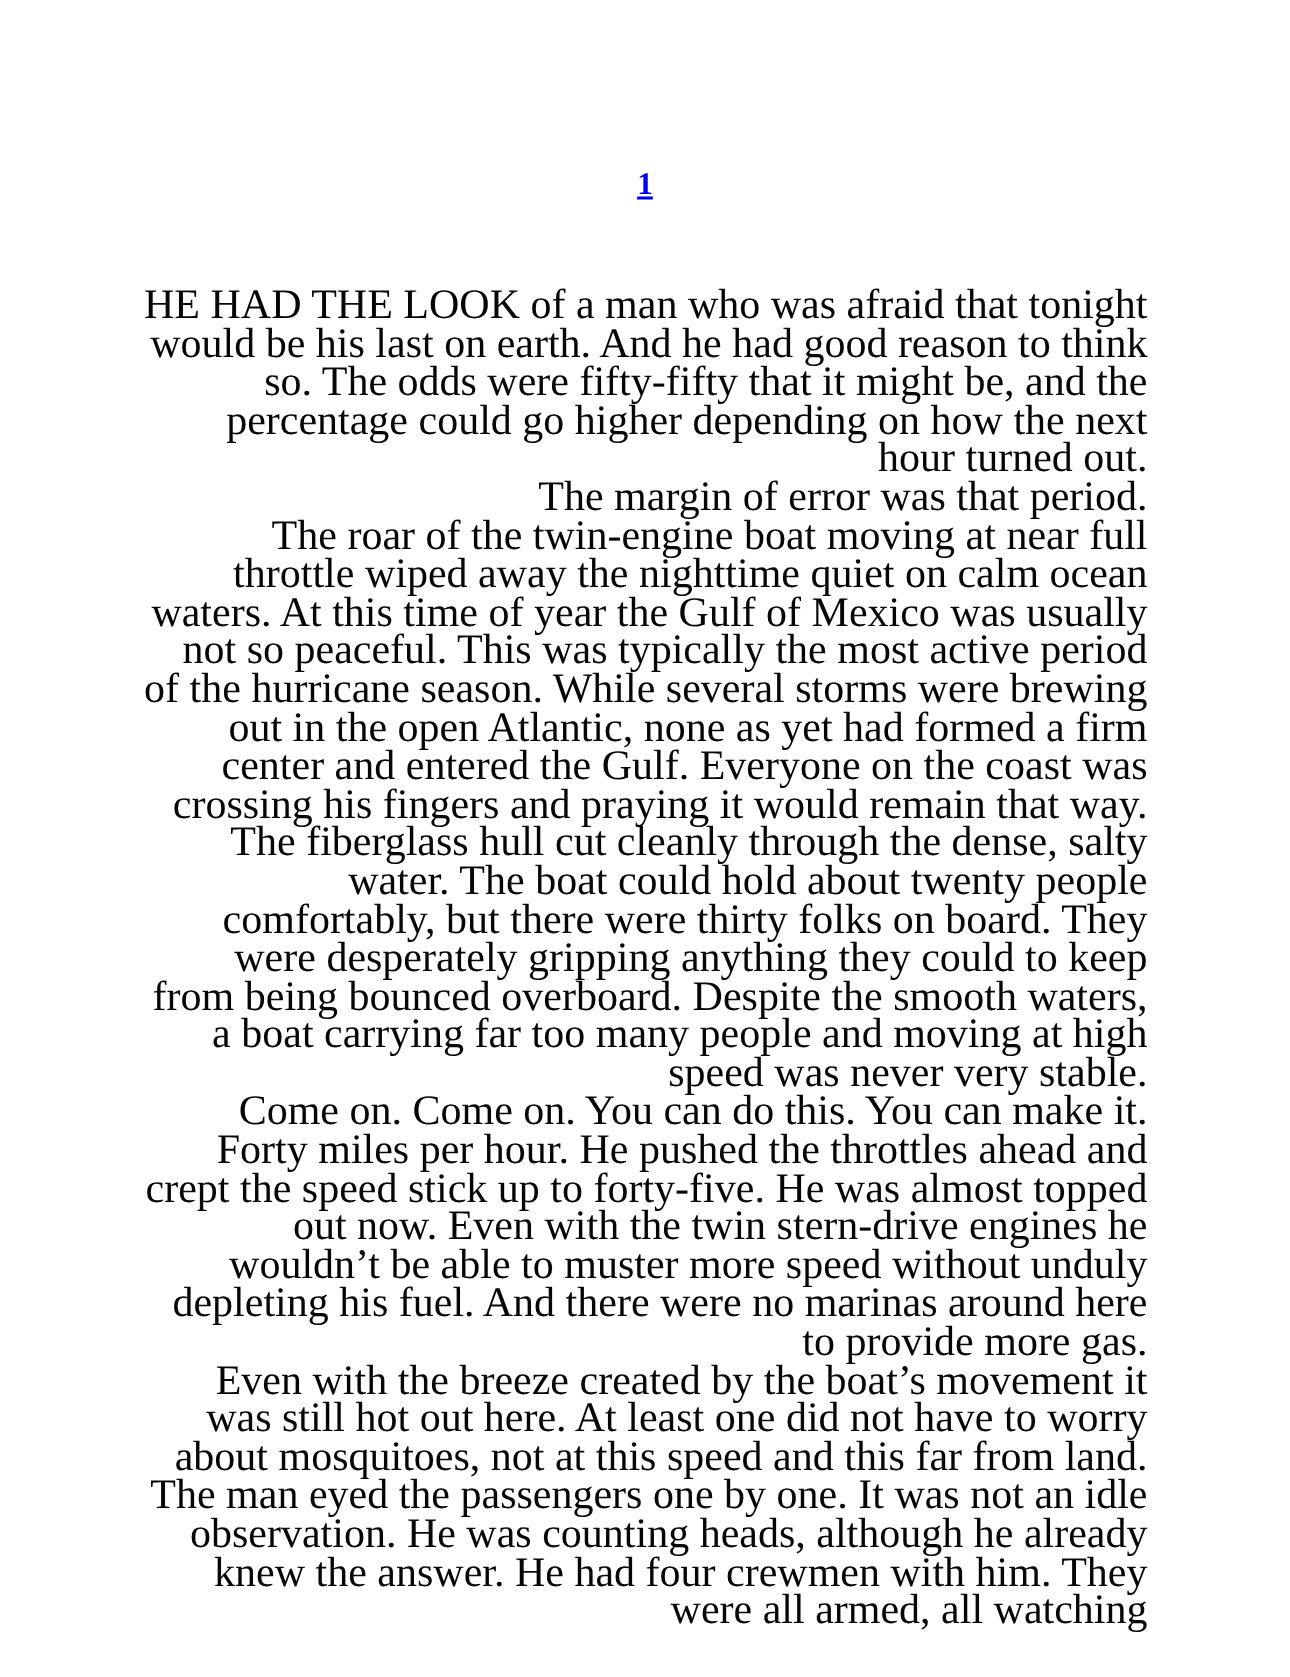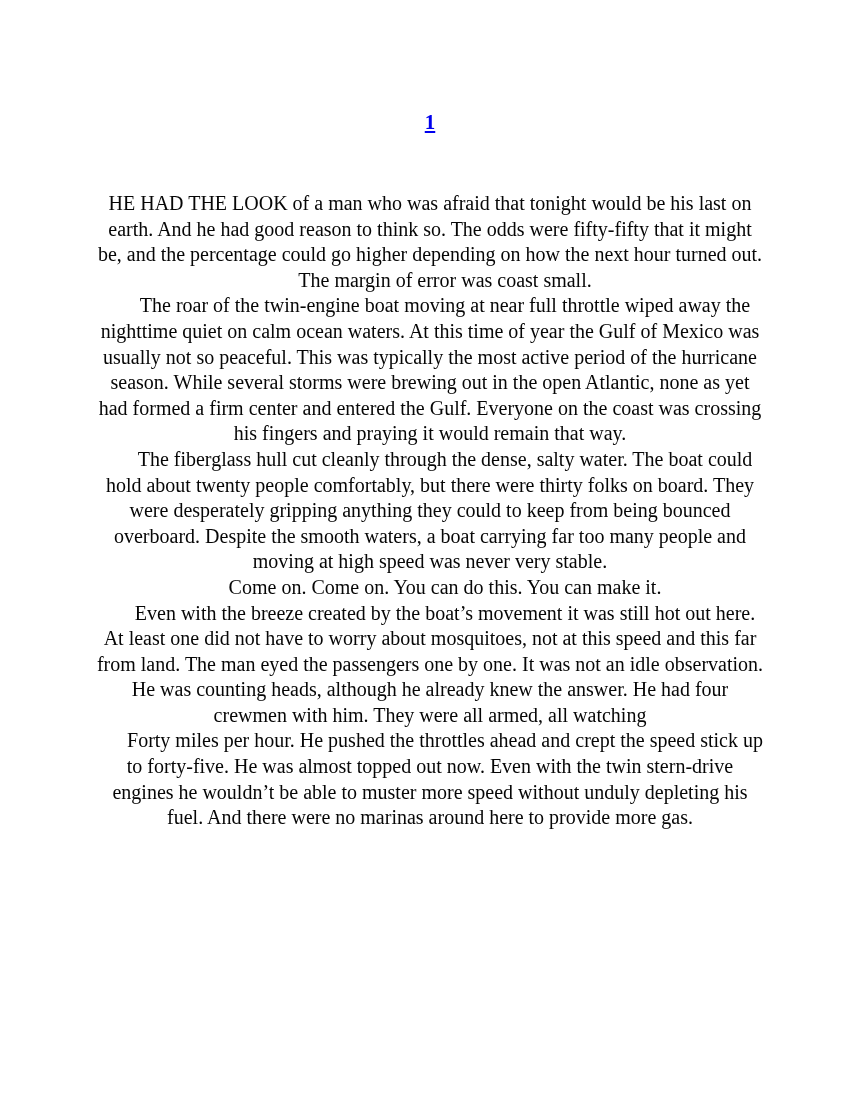--- a/index.html
+++ b/index.html
@@ -25,23 +25,23 @@
     font-size: 21px;
     font-weight: bold;
     text-decoration: underline;
     cursor: pointer;
     font-family: "Liberation Serif", serif;
   }
   .text-column {
     width: 670px;
     margin: 56px auto 0 auto;
     color: var(--text-color, #060606);
-    font-size: 20px;
+    font-size: 28px;
     line-height: 25.6px;
-    text-align: center;
+    text-align: right;
   }
   .text-column p {
     margin: 0;
     padding: 0;
     text-indent: 30px;
   }
   .text-column p.no-indent {
     text-indent: 0;
   }
   .text-column p.italic {
@@ -51,21 +51,21 @@
 <body>
 
 <div class="book-page">
 
   <div class="chapter-heading">
     <a class="chapter-link">1</a>
   </div>
 
   <div class="text-column">
     <p class="no-indent">HE HAD THE LOOK of a man who was afraid that tonight would be his last on earth. And he had good reason to think so. The odds were fifty-fifty that it might be, and the percentage could go higher depending on how the next hour turned out.</p>
-    <p>The margin of error was coast small.</p>
+    <p>The margin of error was that period.</p>
     <p>The roar of the twin-engine boat moving at near full throttle wiped away the nighttime quiet on calm ocean waters. At this time of year the Gulf of Mexico was usually not so peaceful. This was typically the most active period of the hurricane season. While several storms were brewing out in the open Atlantic, none as yet had formed a firm center and entered the Gulf. Everyone on the coast was crossing his fingers and praying it would remain that way.</p>
     <p>The fiberglass hull cut cleanly through the dense, salty water. The boat could hold about twenty people comfortably, but there were thirty folks on board. They were desperately gripping anything they could to keep from being bounced overboard. Despite the smooth waters, a boat carrying far too many people and moving at high speed was never very stable.</p>
     <p class="italic">Come on. Come on. You can do this. You can make it.</p>
+    <p>Forty miles per hour. He pushed the throttles ahead and crept the speed stick up to forty-five. He was almost topped out now. Even with the twin stern-drive engines he wouldn’t be able to muster more speed without unduly depleting his fuel. And there were no marinas around here to provide more gas.</p>
     <p>Even with the breeze created by the boat’s movement it was still hot out here. At least one did not have to worry about mosquitoes, not at this speed and this far from land. The man eyed the passengers one by one. It was not an idle observation. He was counting heads, although he already knew the answer. He had four crewmen with him. They were all armed, all watching</p>
-    <p>Forty miles per hour. He pushed the throttles ahead and crept the speed stick up to forty-five. He was almost topped out now. Even with the twin stern-drive engines he wouldn’t be able to muster more speed without unduly depleting his fuel. And there were no marinas around here to provide more gas.</p>
   </div>
 
 </div>
 
 </body></html>

